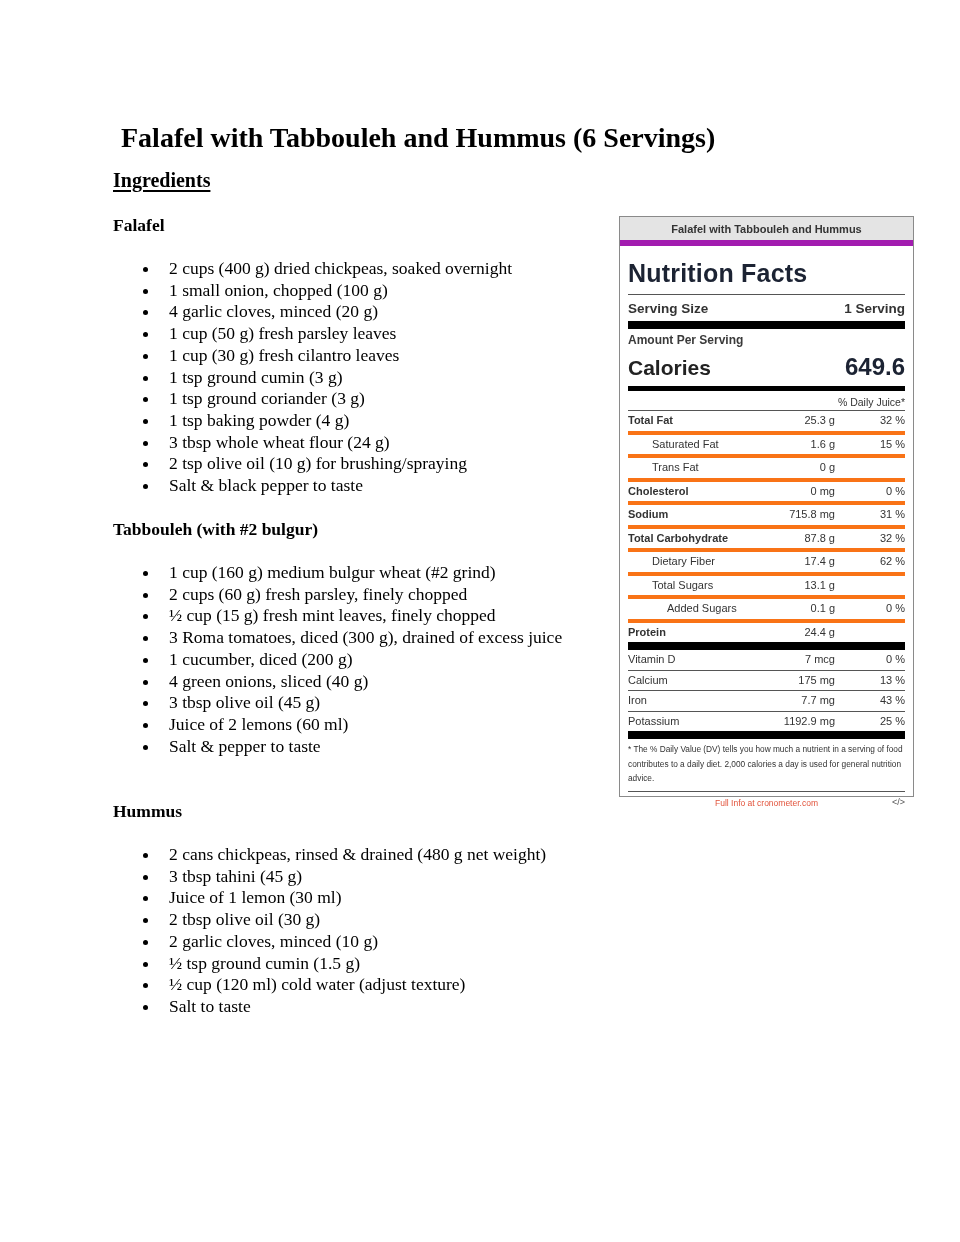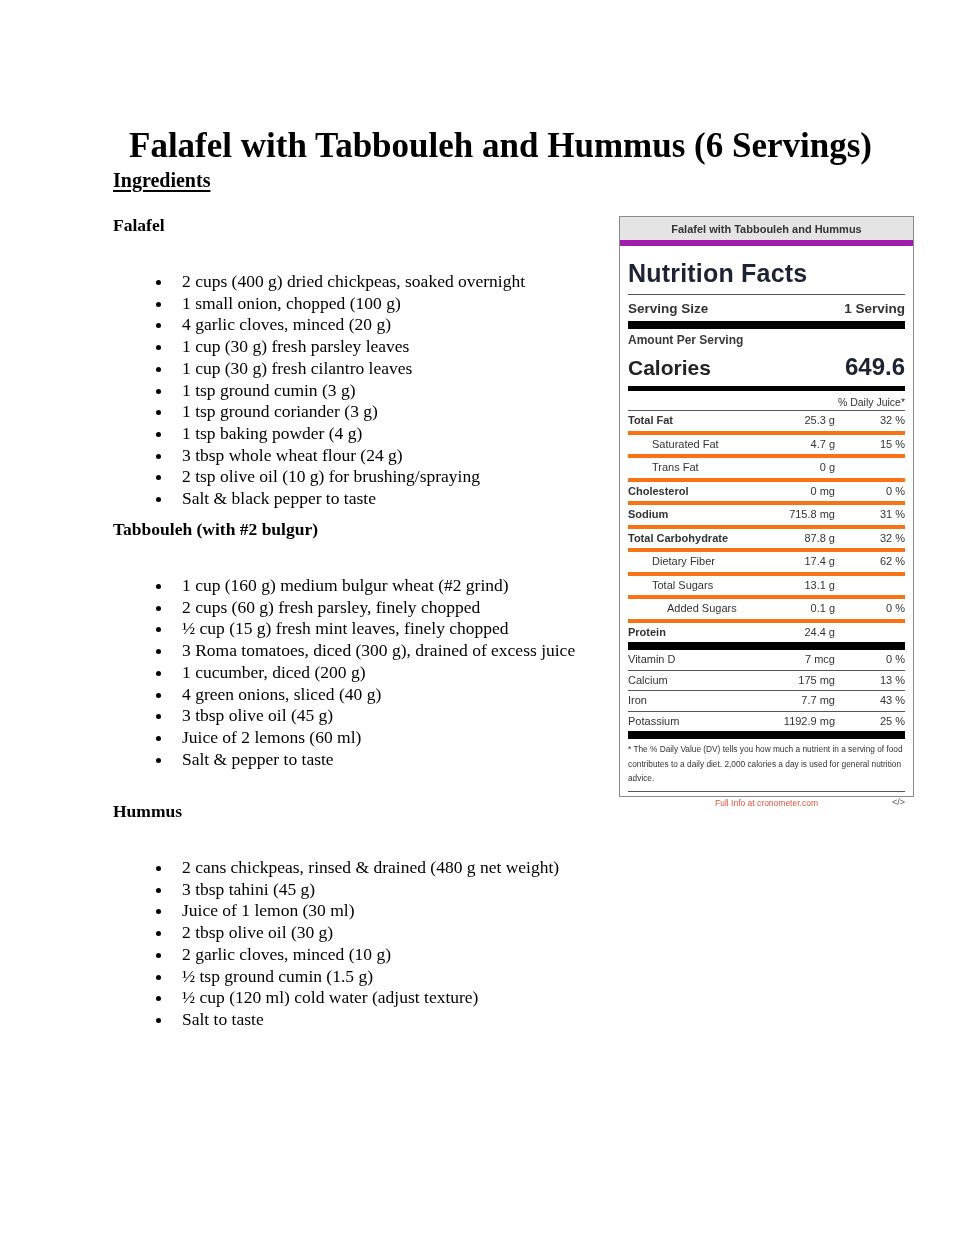--- a/index.html
+++ b/index.html
@@ -1,20 +1,20 @@
 <!DOCTYPE html>
 <html><head>
 <meta charset="utf-8">
 <style>
   html, body { margin: 0; padding: 0; background: #ffffff; }
   body { width: 960px; height: 1242px; position: relative; overflow: hidden; color: #000; }
-  .doc-title { position: absolute; left: 113px; top: 112px; margin: 16px; font-family: "Liberation Serif", serif; font-weight: bold; font-size: 35px; line-height: 36px; white-space: nowrap; }
+  .doc-title { position: absolute; left: 113px; top: 112px; margin: 8px; font-family: "Liberation Serif", serif; font-weight: bold; font-size: 28px; line-height: 36px; white-space: nowrap; }
   .ingredients-heading { position: absolute; left: 113px; top: 168px; margin: 0; font-family: "Liberation Serif", serif; font-weight: bold; font-size: 20px; text-decoration: underline; text-underline-offset: 3px; line-height: 24px; }
   .sub-heading { position: absolute; left: 113px; margin: 0; font-family: "Liberation Serif", serif; font-weight: bold; font-size: 17.5px; line-height: 22px; }
-  ul.ing-list { position: absolute; left: 140px; margin: 13px; padding: 0; list-style: none; font-family: "Liberation Serif", serif; font-size: 17.5px; line-height: 21.7px; }
+  ul.ing-list { position: absolute; left: 140px; margin: 0; padding: 0; list-style: none; font-family: "Liberation Serif", serif; font-size: 17.5px; line-height: 21.7px; }
   ul.ing-list li { position: relative; padding-left: 29px; white-space: nowrap; }
   ul.ing-list li::before { content: ""; position: absolute; left: 3px; top: 9px; width: 5px; height: 5px; border-radius: 50%; background: #000; }
 
   
   .nf { position: absolute; left: 619px; top: 216px; width: 293px; height: 579px; border: 1px solid #8a8a8a; background: #fff; font-family: "Liberation Sans", sans-serif; color: #2b2b2b; }
   .nf-header { height: 23px; background: #e4e4e4; border-bottom: 6px solid #a21caf; text-align: center; font-size: 11px; line-height: 24px; color: #333; font-weight: bold; }
   .nf-body { padding: 0 8px 0 8px; }
   .nf-title { font-size: 25px; font-weight: bold; color: #1c2333; margin: 12px 0 0 0; line-height: 30px; letter-spacing: 0.2px; }
   .rule-thin { border-top: 1px solid #555; }
   .rule-thick { height: 8px; background: #000; }
@@ -43,21 +43,21 @@
 <body>
 
 <h1 class="doc-title">Falafel with Tabbouleh and Hummus (6 Servings)</h1>
 <h2 class="ingredients-heading">Ingredients</h2>
 
 <h3 class="sub-heading" style="top:214px">Falafel</h3>
 <ul class="ing-list" style="top:258px">
   <li>2 cups (400 g) dried chickpeas, soaked overnight</li>
   <li>1 small onion, chopped (100 g)</li>
   <li>4 garlic cloves, minced (20 g)</li>
-  <li>1 cup (30 g) fresh parsley leaves</li>
+  <li>1 cup (50 g) fresh parsley leaves</li>
   <li>1 cup (30 g) fresh cilantro leaves</li>
   <li>1 tsp ground cumin (3 g)</li>
   <li>1 tsp ground coriander (3 g)</li>
   <li>1 tsp baking powder (4 g)</li>
   <li>3 tbsp whole wheat flour (24 g)</li>
   <li>2 tsp olive oil (10 g) for brushing/spraying</li>
   <li>Salt &amp; black pepper to taste</li>
 </ul>
 
 <h3 class="sub-heading" style="top:518px">Tabbouleh (with #2 bulgur)</h3>
@@ -105,21 +105,21 @@
     <div class="rule-thin"></div>
     <table class="nut">
       <tbody>
           <tr class="bold">
         <td class="name">Total Fat</td>
         <td class="amt">25.3 g</td>
         <td class="pct">32 %</td>
       </tr>
       <tr class="ind1">
         <td class="name">Saturated Fat</td>
-        <td class="amt">4.7 g</td>
+        <td class="amt">1.6 g</td>
         <td class="pct">15 %</td>
       </tr>
       <tr class="ind1">
         <td class="name">Trans Fat</td>
         <td class="amt">0 g</td>
         <td class="pct"></td>
       </tr>
       <tr class="bold">
         <td class="name">Cholesterol</td>
         <td class="amt">0 mg</td>

